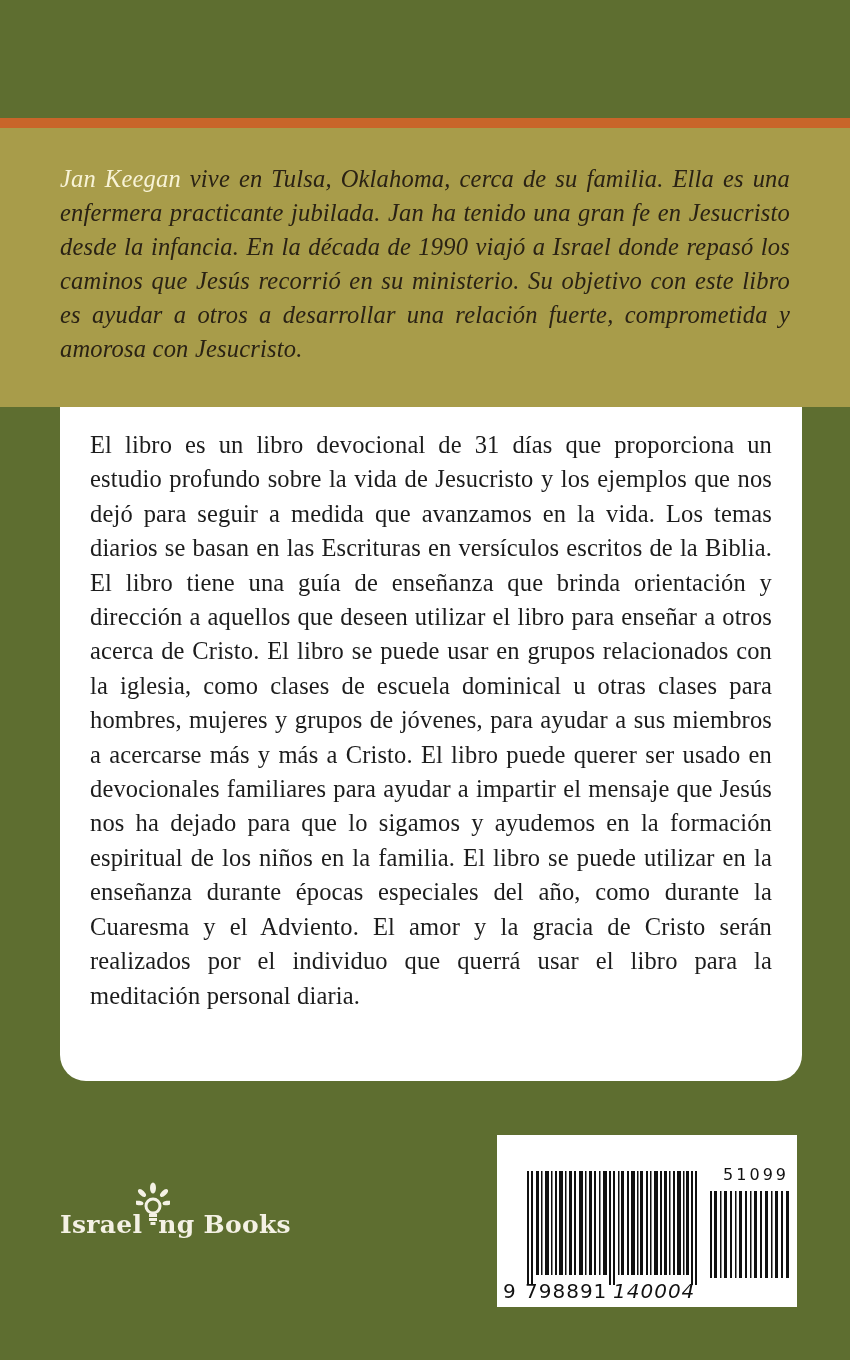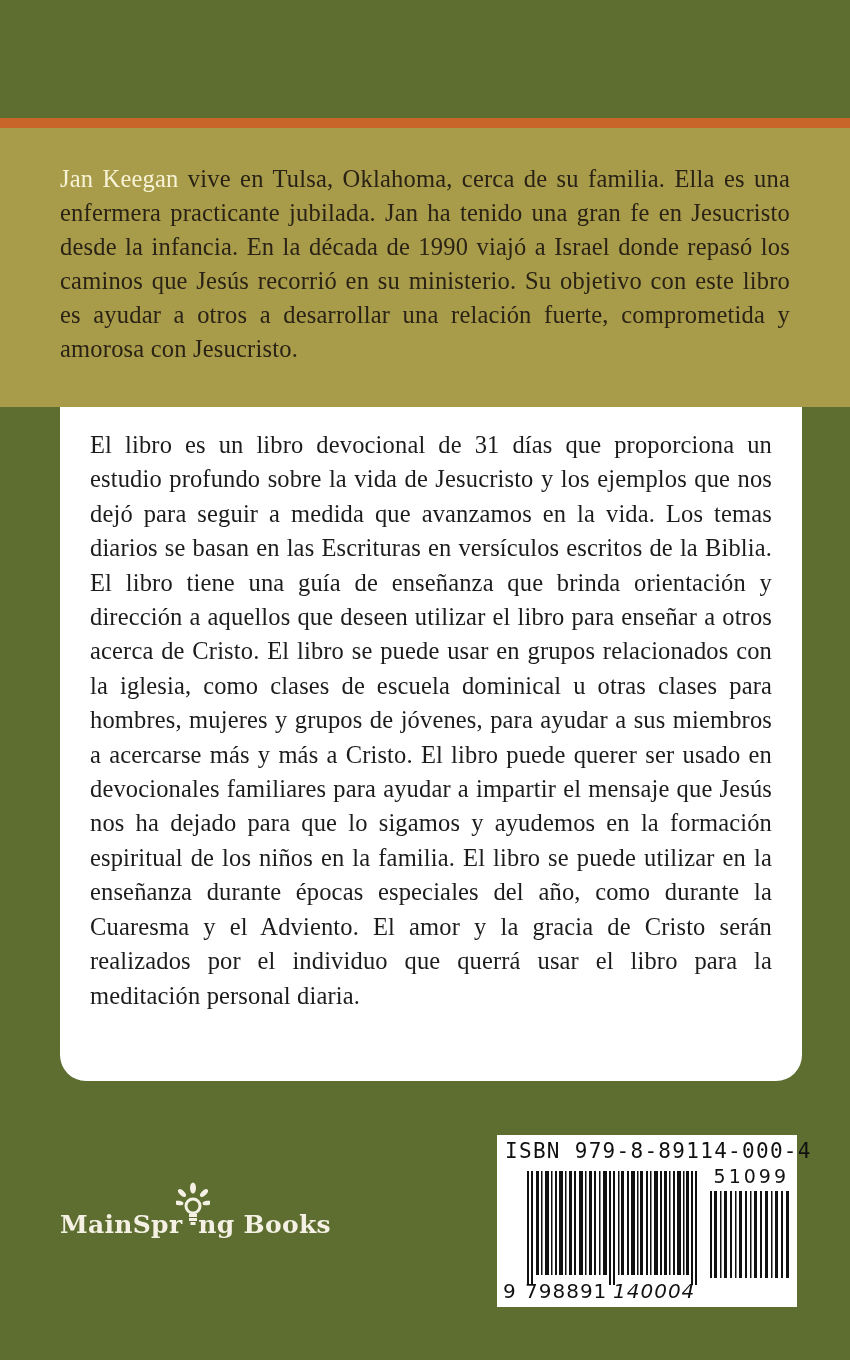--- a/index.html
+++ b/index.html
@@ -9,21 +9,21 @@
     font-family: "Liberation Serif", "DejaVu Serif", serif;
   }
   .stripe { position: absolute; left: 0; top: 118px; width: 850px; height: 10px; background: #c8652a; }
   .bio {
     position: absolute; left: 0; top: 128px; width: 850px; height: 279px;
     background: #a89c4a; box-sizing: border-box;
     padding: 34px 60px 0 60px;
   }
   .bio p {
     margin: 0; font-size: 24.5px; line-height: 34px; color: #2a2214;
-    text-align: justify; letter-spacing: 0.2px;
+    text-align: justify; letter-spacing: 0.2px; font-style: italic;
   }
   .bio .name { color: #f8f3d6; }
   .desc {
     position: absolute; left: 60px; top: 407px; width: 742px; height: 674px;
     background: #ffffff; border-radius: 0 0 26px 26px; box-sizing: border-box;
     padding: 21px 30px 16px 30px;
   }
   .desc p {
     margin: 0; font-size: 24.5px; line-height: 34.4px; color: #1c1c1c;
     text-align: justify; letter-spacing: 0.15px;
@@ -38,21 +38,21 @@
   .barcode {
     position: absolute; left: 497px; top: 1135px; width: 300px; height: 172px;
     background: #ffffff; box-sizing: border-box;
   }
   .isbn-label {
     position: absolute; left: 8px; top: 4px; font-family: "DejaVu Sans Mono", monospace;
     font-size: 21px; color: #111; letter-spacing: 1.3px; white-space: nowrap;
   }
   .price {
     position: absolute; right: 8px; top: 30px; font-family: "DejaVu Sans", sans-serif;
-    font-size: 19px; color: #111; letter-spacing: 3px;
+    font-size: 16px; color: #111; letter-spacing: 3px;
   }
   .bars-main { position: absolute; left: 30px; top: 36px; width: 170px; height: 114px; }
   .bars-addon { position: absolute; left: 213px; top: 56px; width: 80px; height: 87px; }
   .ean {
     position: absolute; left: 6px; bottom: 4px; font-family: "DejaVu Sans", sans-serif;
     font-size: 20px; color: #111; white-space: nowrap;
   }
   .ean span { display: inline-block; }
 </style>
 </head>
@@ -62,35 +62,34 @@
 
 <section class="bio">
   <p><span class="name">Jan Keegan</span><span> vive en Tulsa, Oklahoma, cerca de su familia. Ella es una enfermera practicante jubilada. Jan ha tenido una gran fe en Jesucristo desde la infancia. En la década de 1990 viajó a Israel donde repasó los caminos que Jesús recorrió en su ministerio. Su objetivo con este libro es ayudar a otros a desarrollar una relación fuerte, comprometida y amorosa con Jesucristo.</span></p>
 </section>
 
 <section class="desc">
   <p>El libro es un libro devocional de 31 días que proporciona un estudio profundo sobre la vida de Jesucristo y los ejemplos que nos dejó para seguir a medida que avanzamos en la vida. Los temas diarios se basan en las Escrituras en versículos escritos de la Biblia. El libro tiene una guía de enseñanza que brinda orientación y dirección a aquellos que deseen utilizar el libro para enseñar a otros acerca de Cristo. El libro se puede usar en grupos relacionados con la iglesia, como clases de escuela dominical u otras clases para hombres, mujeres y grupos de jóvenes, para ayudar a sus miembros a acercarse más y más a Cristo. El libro puede querer ser usado en devocionales familiares para ayudar a impartir el mensaje que Jesús nos ha dejado para que lo sigamos y ayudemos en la formación espiritual de los niños en la familia. El libro se puede utilizar en la enseñanza durante épocas especiales del año, como durante la Cuaresma y el Adviento. El amor y la gracia de Cristo serán realizados por el individuo que querrá usar el libro para la meditación personal diaria.</p>
 </section>
 
 <div class="logo">
-  <span>MainSpr</span><span class="bulb-wrap"><span style="display:inline-block;width:16px;"></span><svg width="34" height="52" viewBox="0 0 34 52">
+  <span>Israel</span><span class="bulb-wrap"><span style="display:inline-block;width:16px;"></span><svg width="34" height="52" viewBox="0 0 34 52">
       <ellipse cx="17" cy="6" rx="3" ry="5.5" fill="#f4f1e4"></ellipse>
       <ellipse cx="6" cy="11" rx="2.5" ry="5" fill="#f4f1e4" transform="rotate(-45 6 11)"></ellipse>
       <ellipse cx="28" cy="11" rx="2.5" ry="5" fill="#f4f1e4" transform="rotate(45 28 11)"></ellipse>
       <ellipse cx="3" cy="21" rx="2.2" ry="4.5" fill="#f4f1e4" transform="rotate(-80 3 21)"></ellipse>
       <ellipse cx="31" cy="21" rx="2.2" ry="4.5" fill="#f4f1e4" transform="rotate(80 31 21)"></ellipse>
       <circle cx="17" cy="24" r="7" fill="none" stroke="#f4f1e4" stroke-width="3"></circle>
       <rect x="13" y="32" width="8" height="3" fill="#f4f1e4"></rect>
       <rect x="13" y="36" width="8" height="3" fill="#f4f1e4"></rect>
       <rect x="14.5" y="40" width="5" height="3" fill="#f4f1e4"></rect>
     </svg></span><span>ng Books</span>
 </div>
 
 <div class="barcode">
-  <div class="isbn-label">ISBN 979-8-89114-000-4</div>
   <div class="price">51099</div>
   <svg class="bars-main" viewBox="0 0 170 114" preserveAspectRatio="none">
     <g fill="#111">
       <rect x="0" y="0" width="2" height="114"></rect>
         <rect x="4" y="0" width="2" height="114"></rect>
       <rect x="9" y="0" width="3" height="104"></rect>
         <rect x="14" y="0" width="1.5" height="104"></rect>
       <rect x="18" y="0" width="4" height="104"></rect>
         <rect x="24" y="0" width="1.5" height="104"></rect>
       <rect x="28" y="0" width="2" height="104"></rect>

